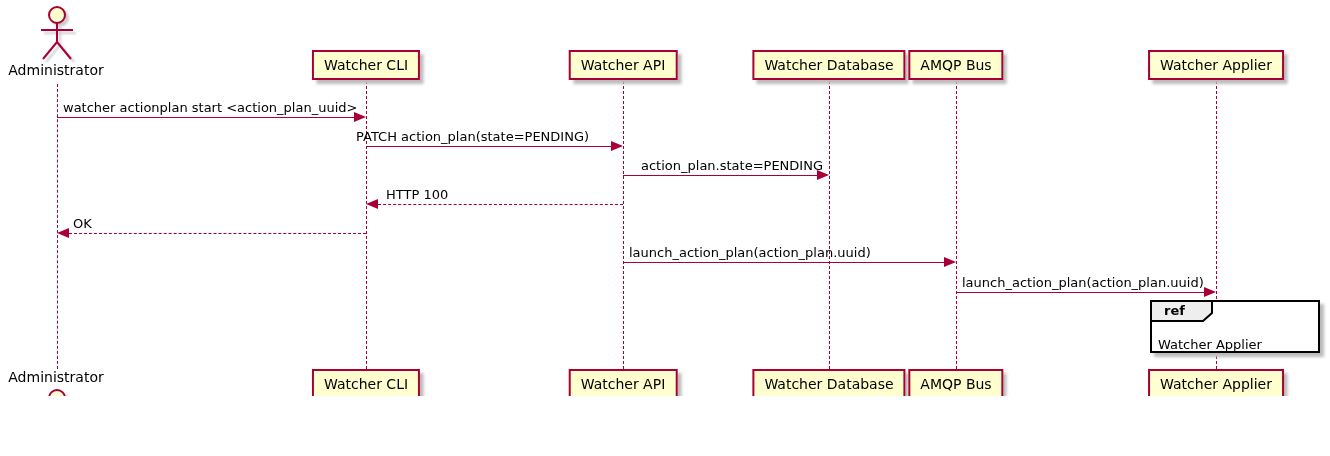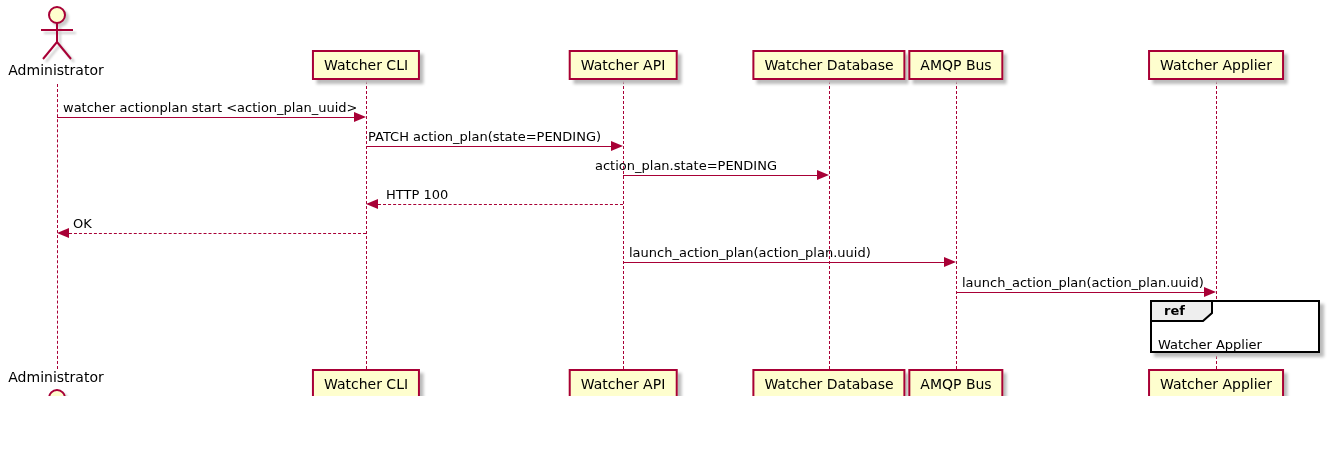--- a/index.html
+++ b/index.html
@@ -102,25 +102,25 @@
   <div class="pbox" style="left:366px;top:50px">Watcher CLI</div>
   <div class="pbox" style="left:623px;top:50px">Watcher API</div>
   <div class="pbox" style="left:829px;top:50px">Watcher Database</div>
   <div class="pbox" style="left:956px;top:50px">AMQP Bus</div>
   <div class="pbox" style="left:1216px;top:50px">Watcher Applier</div>
 
   <div class="msg-label" style="left:63px;top:100px">watcher actionplan start &lt;action_plan_uuid&gt;</div>
   <div class="msg-line" style="left:57px;top:117px;width:298px"></div>
   <div class="arrow-right" style="left:354px;top:112px"></div>
 
-  <div class="msg-label" style="left:368px;top:129px">PATCH action_plan(state=PENDING)</div>
+  <div class="msg-label" style="left:356px;top:129px">PATCH action_plan(state=PENDING)</div>
   <div class="msg-line" style="left:366px;top:146px;width:246px"></div>
   <div class="arrow-right" style="left:611px;top:141px"></div>
 
-  <div class="msg-label" style="left:595px;top:158px">action_plan.state=PENDING</div>
+  <div class="msg-label" style="left:641px;top:158px">action_plan.state=PENDING</div>
   <div class="msg-line" style="left:623px;top:175px;width:195px"></div>
   <div class="arrow-right" style="left:817px;top:170px"></div>
 
   <div class="msg-label" style="left:386px;top:187px">HTTP 100</div>
   <div class="msg-line dashed" style="left:378px;top:204px;width:245px"></div>
   <div class="arrow-left" style="left:366px;top:199px"></div>
 
   <div class="msg-label" style="left:73px;top:216px">OK</div>
   <div class="msg-line dashed" style="left:69px;top:233px;width:297px"></div>
   <div class="arrow-left" style="left:57px;top:228px"></div>

